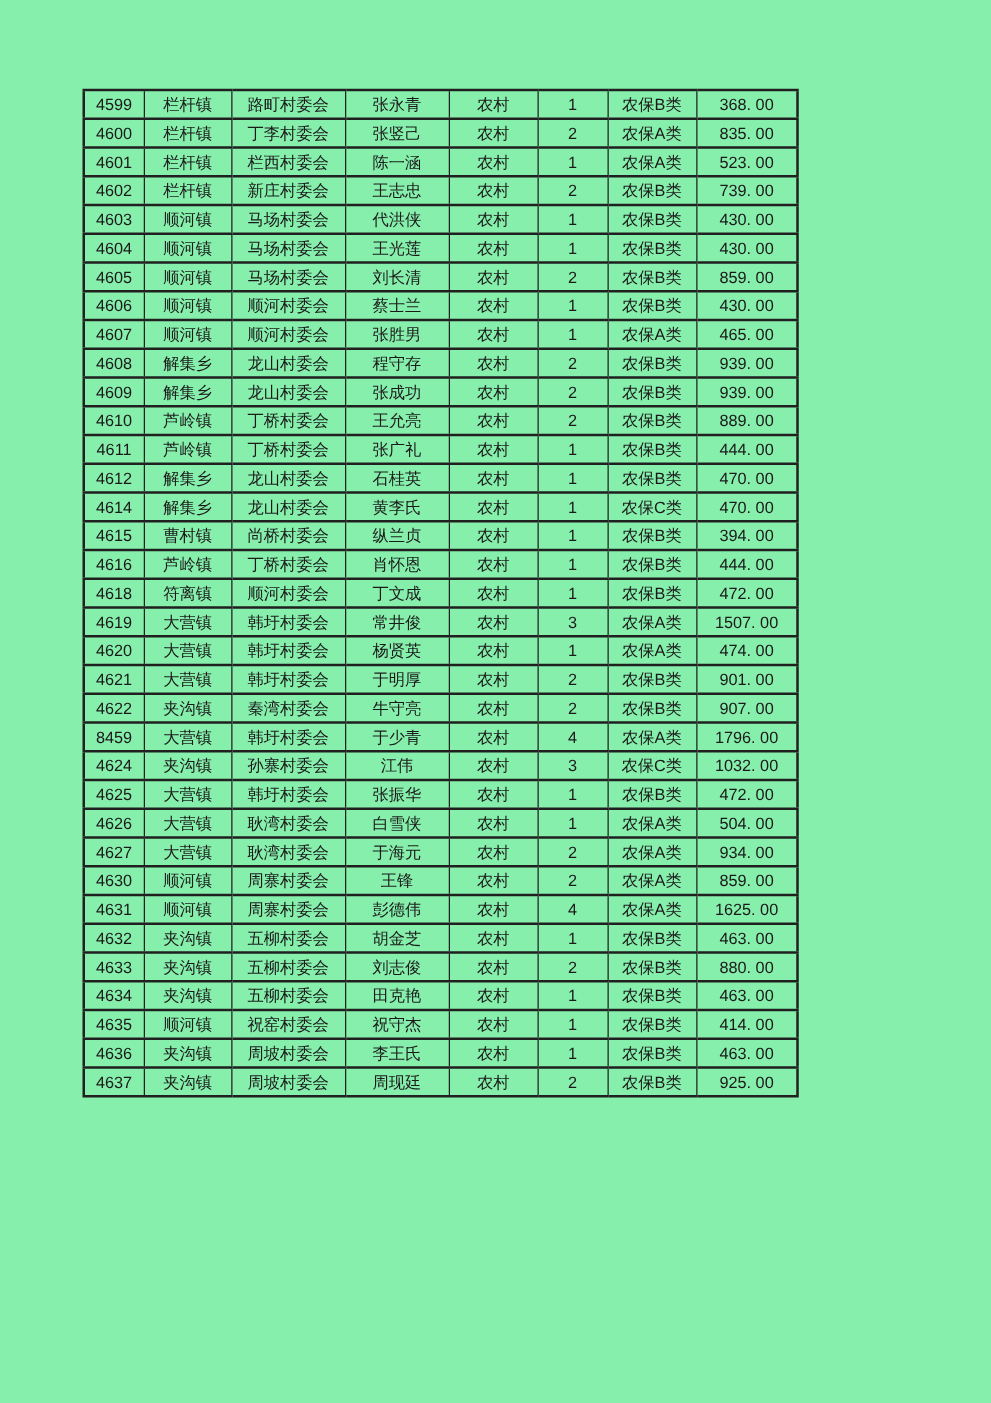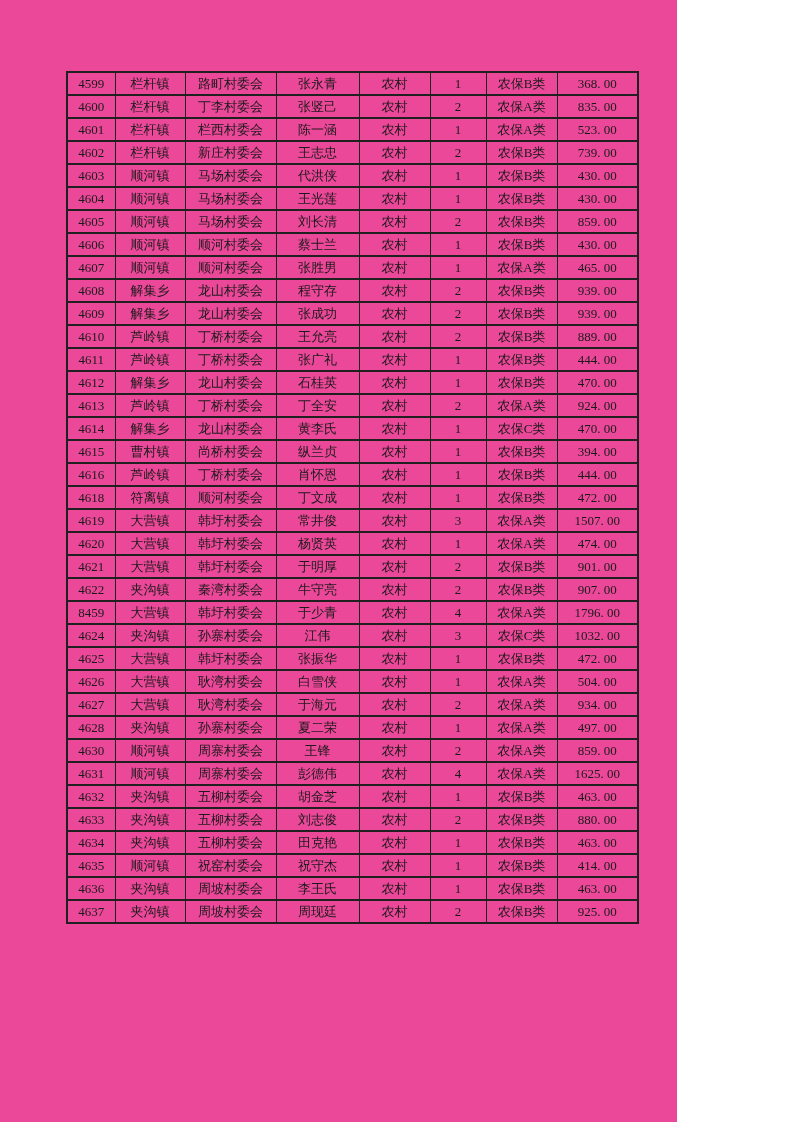--- a/index.html
+++ b/index.html
@@ -2,25 +2,25 @@
 <html><head>
 <meta charset="utf-8">
 <style>
   html, body {
     margin: 0;
     padding: 0;
     background: #ffffff;
   }
   .page {
     position: relative;
-    width: 677px;
+    width: 793px;
     height: 1122px;
-    background: #ec4899;
+    background: #86efac;
     overflow: hidden;
-    font-family: Liberation Serif, serif;
+    font-family: Liberation Sans, sans-serif;
     color: #1a1a1a;
   }
   table.roster {
     position: absolute;
     left: 66px;
     top: 71px;
     width: 571px;
     border-collapse: collapse;
     table-layout: fixed;
     border: 2px solid #202020;
@@ -200,30 +200,20 @@
           <td>4612</td>
           <td>解集乡</td>
           <td>龙山村委会</td>
           <td>石桂英</td>
           <td>农村</td>
           <td>1</td>
           <td>农保B类</td>
           <td>470. 00</td>
         </tr>
         <tr>
-          <td>4613</td>
-          <td>芦岭镇</td>
-          <td>丁桥村委会</td>
-          <td>丁全安</td>
-          <td>农村</td>
-          <td>2</td>
-          <td>农保A类</td>
-          <td>924. 00</td>
-        </tr>
-        <tr>
           <td>4614</td>
           <td>解集乡</td>
           <td>龙山村委会</td>
           <td>黄李氏</td>
           <td>农村</td>
           <td>1</td>
           <td>农保C类</td>
           <td>470. 00</td>
         </tr>
         <tr>
@@ -338,30 +328,20 @@
         </tr>
         <tr>
           <td>4627</td>
           <td>大营镇</td>
           <td>耿湾村委会</td>
           <td>于海元</td>
           <td>农村</td>
           <td>2</td>
           <td>农保A类</td>
           <td>934. 00</td>
-        </tr>
-        <tr>
-          <td>4628</td>
-          <td>夹沟镇</td>
-          <td>孙寨村委会</td>
-          <td>夏二荣</td>
-          <td>农村</td>
-          <td>1</td>
-          <td>农保A类</td>
-          <td>497. 00</td>
         </tr>
         <tr>
           <td>4630</td>
           <td>顺河镇</td>
           <td>周寨村委会</td>
           <td>王锋</td>
           <td>农村</td>
           <td>2</td>
           <td>农保A类</td>
           <td>859. 00</td>

